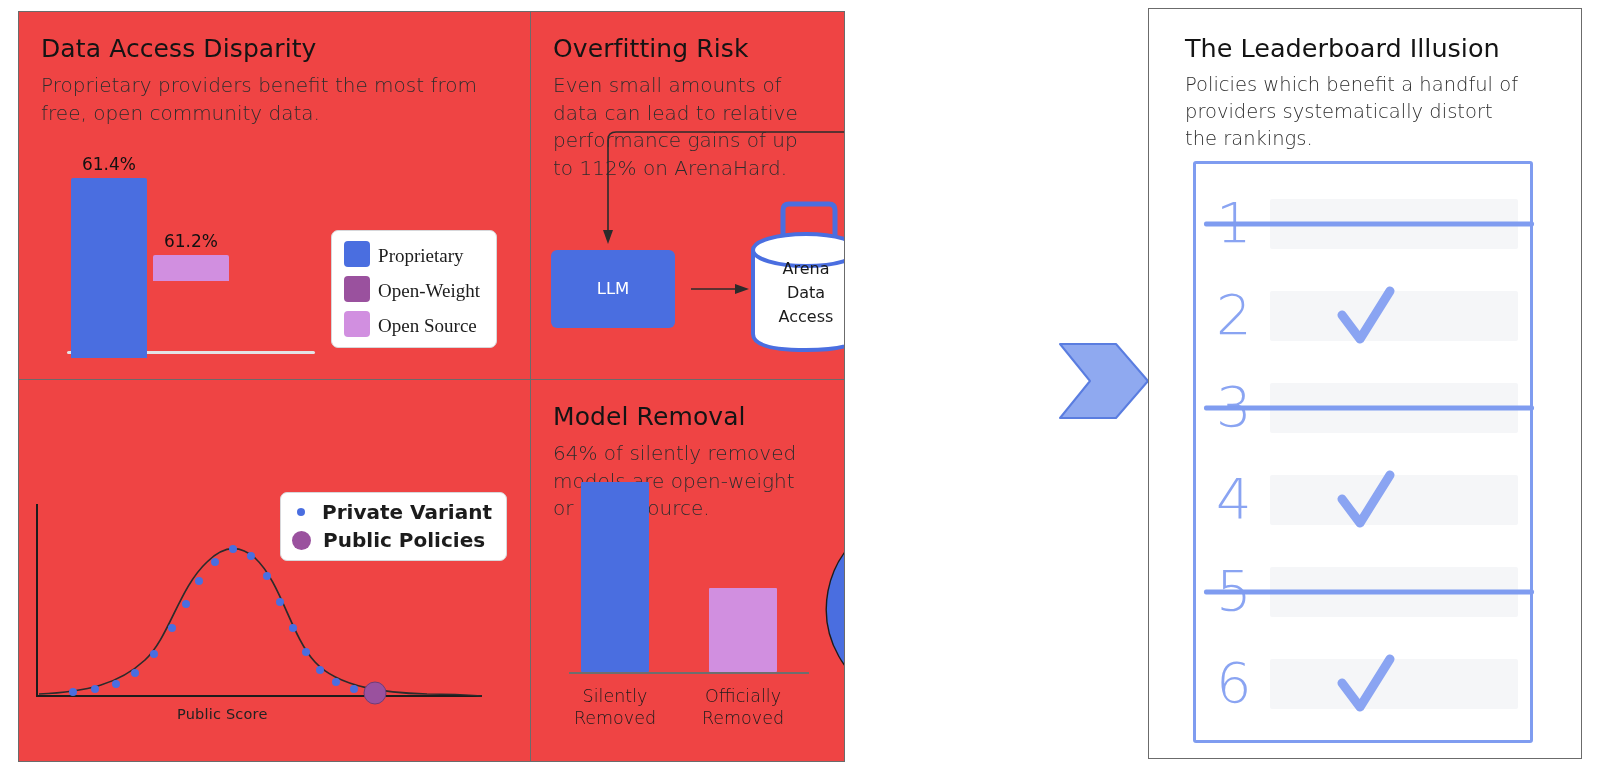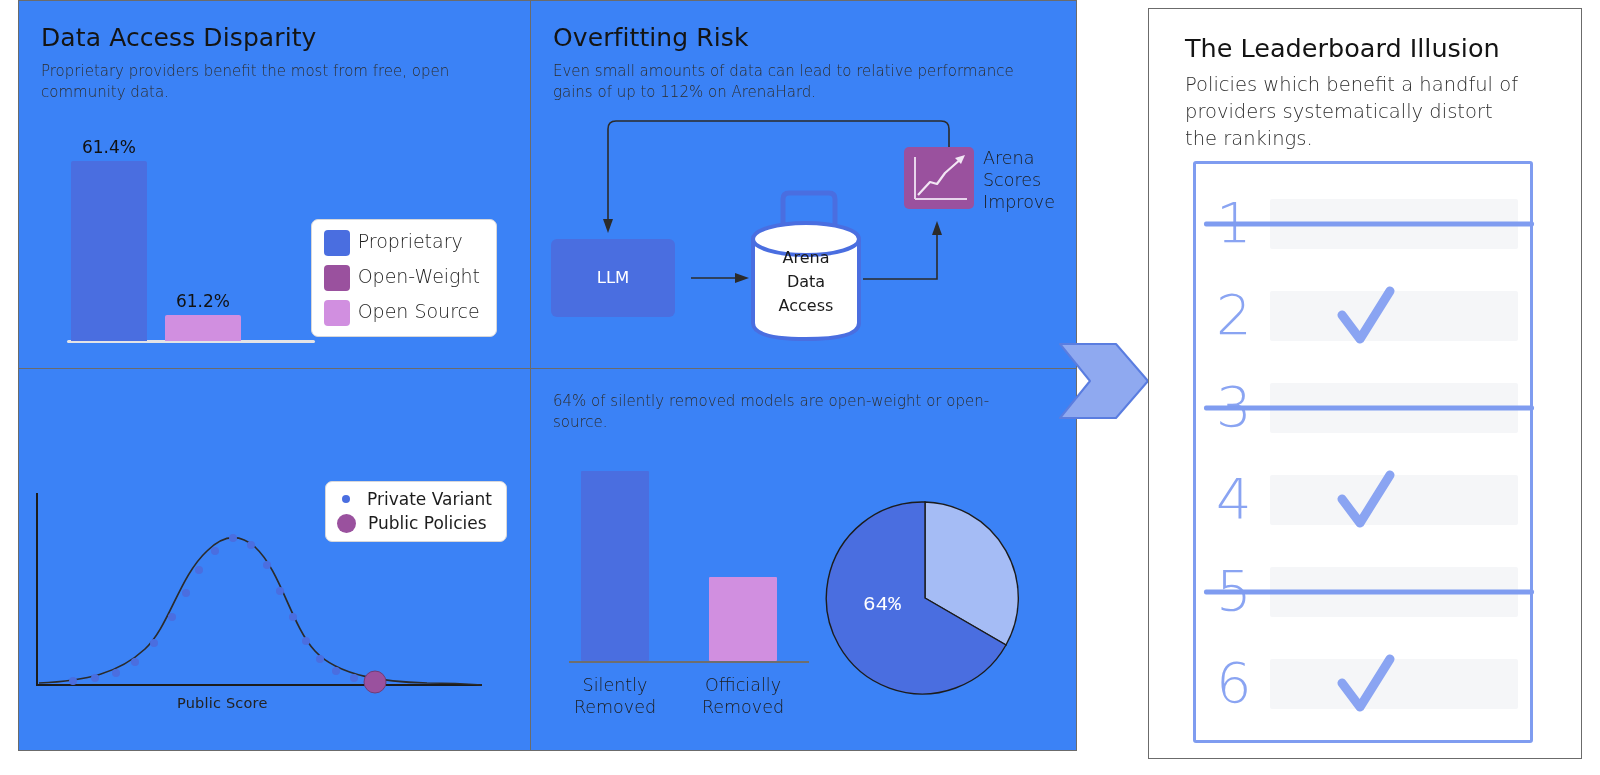--- a/index.html
+++ b/index.html
@@ -7,57 +7,57 @@
     width: 1600px; height: 775px;
     background: #ffffff;
     font-family: "DejaVu Sans", "Liberation Sans", sans-serif;
     color: #1a1a1a;
     overflow: hidden;
   }
   .canvas { position: relative; width: 1600px; height: 775px; }
 
   
   .grid {
-    position: absolute; left: 18px; top: 0;
-    width: 1059px; height: 751px;
+    position: absolute; left: 18px; top: 11px;
+    width: 827px; height: 751px;
     display: grid;
     grid-template-columns: 512px 1fr;
     grid-template-rows: 368px 1fr;
     border: 1.5px solid #6b6b6b;
-    background: #3b82f6;
+    background: #ef4444;
   }
   .cell { position: relative; padding: 22px 24px 10px 22px; overflow: hidden; }
   .cell.c1 { border-right: 1.5px solid #6b6b6b; border-bottom: 1.5px solid #6b6b6b; }
   .cell.c2 { border-bottom: 1.5px solid #6b6b6b; }
   .cell.c3 { border-right: 1.5px solid #6b6b6b; }
 
   .p-title {
     font-size: 25px; font-weight: 400; letter-spacing: .1px;
     color: #141414; margin-bottom: 9px; white-space: nowrap;
   }
   .p-sub {
-    font-size: 15px; line-height: 1.38; color: #2d2d2d; font-weight: 300;
+    font-size: 20px; line-height: 1.38; color: #2d2d2d; font-weight: 300;
     max-width: 470px;
   }
 
   
   .bars-wrap { position: absolute; left: 22px; top: 130px; width: 470px; height: 220px; }
-  .bars { position: absolute; left: 30px; bottom: 10px; height: 192px; display: flex; align-items: flex-end; gap: 18px; }
+  .bars { position: absolute; left: 30px; bottom: 10px; height: 192px; display: flex; align-items: center; gap: 6px; }
   .barcol { position: relative; width: 76px; display: flex; flex-direction: column; justify-content: flex-end; align-items: center; }
   .barval { font-size: 17px; color: #111; margin-bottom: 4px; font-weight: 400; }
   .bar { width: 76px; border-radius: 2px 2px 0 0; }
   .baseline { position: absolute; left: 26px; bottom: 8px; width: 248px; height: 3px; background: #e3e3e6; border-radius: 2px; }
 
   .legend {
     position: absolute; right: 14px; bottom: 14px;
     border: 1px solid #d7d7da; border-radius: 7px; background: #fff;
     padding: 10px 16px 10px 12px;
     display: flex; flex-direction: column; gap: 9px;
   }
-  .legend-row { display: flex; align-items: flex-start; gap: 8px; }
+  .legend-row { display: flex; align-items: flex-end; gap: 8px; font-family: Liberation Serif, serif; }
   .swatch { width: 26px; height: 26px; border-radius: 4px; flex: none; }
   .legend-label { font-size: 19px; color: #1c1c1c; font-weight: 300; white-space: nowrap; }
 
   
   .flow { position: absolute; left: 10px; top: 110px; width: 500px; height: 250px; }
   .flow svg { position: absolute; left: 0; top: 0; }
   .flow-label {
     position: absolute; font-size: 17.5px; line-height: 1.27; color: #1b1b1b; font-weight: 300;
   }
 
@@ -69,21 +69,21 @@
     font-size: 14.5px; color: #222; font-weight: 400; letter-spacing: .2px;
   }
   .legend2 {
     position: absolute; right: 20px; top: 8px;
     border: 1px solid #d7d7da; border-radius: 7px; background: #fff;
     padding: 7px 14px 8px 10px; display: flex; flex-direction: column; gap: 4px;
   }
   .legend2-row { display: flex; align-items: center; gap: 11px; }
   .dot-sm { width: 8px; height: 8px; border-radius: 50%; flex: none; margin: 0 6px; }
   .dot-lg { width: 19px; height: 19px; border-radius: 50%; flex: none; margin: 0 1px; }
-  .legend2-label { font-size: 17px; color: #1c1c1c; font-weight: 400; white-space: nowrap; text-align: center; }
+  .legend2-label { font-size: 20px; color: #1c1c1c; font-weight: 700; white-space: nowrap; text-align: center; }
 
   
   .removal { position: absolute; left: 10px; top: 102px; width: 500px; height: 250px; }
   .rbars { position: absolute; left: 20px; bottom: 60px; height: 190px; width: 250px; }
   .rbar { position: absolute; bottom: 0; width: 68px; border-radius: 1px; }
   .rbase { position: absolute; left: 8px; bottom: -2px; width: 240px; height: 2px; background: #6e6e6e; }
   .rlabel {
     position: absolute; bottom: -58px; width: 112px; text-align: center;
     font-size: 17.5px; line-height: 1.25; color: #1c1c1c; font-weight: 300;
   }
@@ -248,20 +248,21 @@
           </div>
           <div class="legend2-row">
             <span class="dot-lg" style="background:#9a519e;"></span>
             <span class="legend2-label">Public Policies</span>
           </div>
         </div>
       </div>
     </div>
 
     <div class="cell">
+      <div class="p-title">Model Removal</div>
       <div class="p-sub" style="max-width:455px;">64% of silently removed models are open-weight or open-source.</div>
 
       <div class="removal">
         <div class="rbars">
           <div class="rbase"></div>
           <div class="rbar" style="left:20px;height:190px;background:#4a6ee0;"></div>
           <div class="rlabel" style="left:-2px;">
             <div>Silently</div>
             <div>Removed</div>
           </div>

